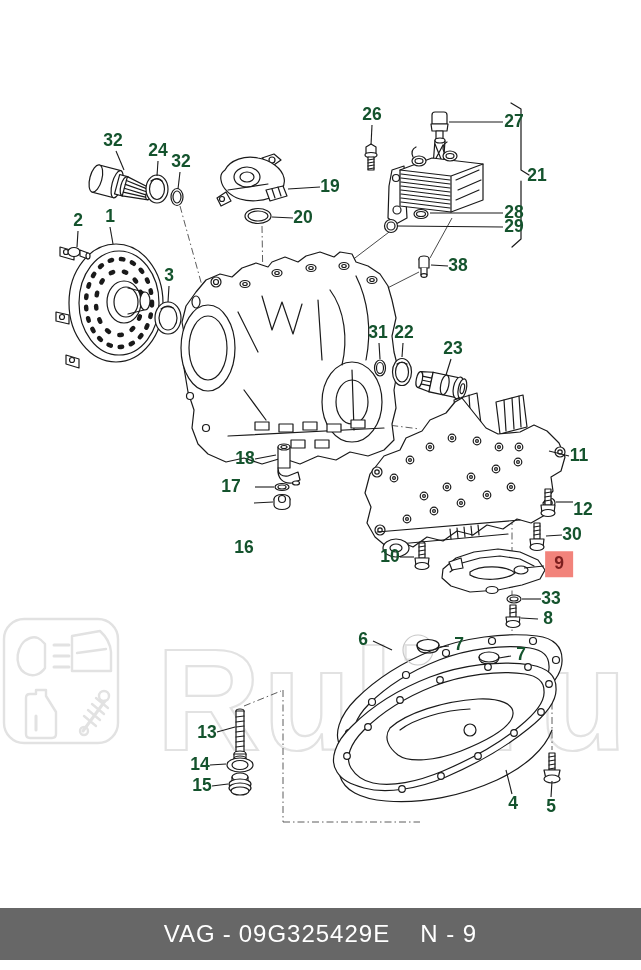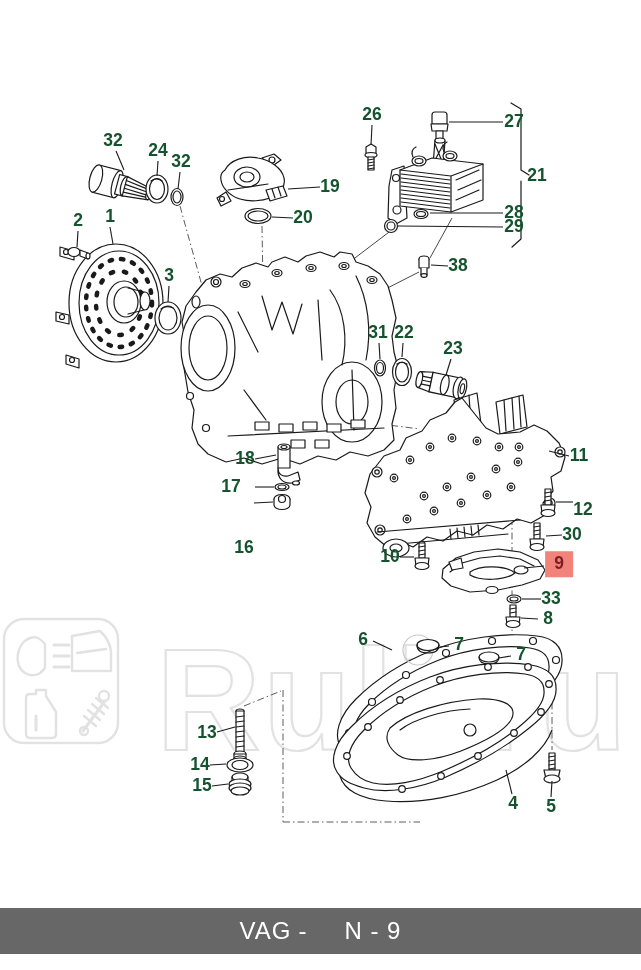--- a/index.html
+++ b/index.html
@@ -6,21 +6,21 @@
   .stage{position:relative;width:641px;height:970px;background:#fff;overflow:hidden;
          font-family:"Liberation Sans",sans-serif;
          --line:#1a1a1a;--wm:#e2e2e2;--hl-bg:#f2837b;--hl-fg:#7d1f1f;--footer-bg:#676767;--footer-fg:#ffffff;}
   svg{position:absolute;left:0;top:0;}
   .wm-layer{z-index:0;}
   .art-layer{z-index:1;}
   .callout-layer{position:absolute;left:0;top:0;width:641px;height:970px;z-index:3;pointer-events:none;}
   .callout{position:absolute;transform:translate(-50%,-50%);font-weight:bold;font-size:17.5px;
            line-height:1;color:#14532d;white-space:nowrap;pointer-events:auto;}
   .callout.highlighted{background:var(--hl-bg);color:var(--hl-fg);padding:4px 9px;}
-  .footer{position:absolute;left:0;top:908px;width:641px;height:46px;background:var(--footer-bg);
+  .footer{position:absolute;left:0;top:908px;width:641px;height:52px;background:var(--footer-bg);
           display:flex;align-items:center;justify-content:center;z-index:4;}
   .footer-text{color:var(--footer-fg);font-size:24px;letter-spacing:1px;display:flex;align-items:baseline;}
   .footer-text .sp{margin:0 7px;}
   .footer-text .gap{display:inline-block;width:30px;}
   
   .fw{fill:#fff;stroke:var(--line);stroke-width:1.2;stroke-linejoin:round;stroke-linecap:round;}
   .ln{fill:none;stroke:var(--line);stroke-width:1.2;stroke-linejoin:round;stroke-linecap:round;}
   .thin{fill:none;stroke:var(--line);stroke-width:0.8;}
   .dd{fill:none;stroke:#4a4a4a;stroke-width:0.9;stroke-dasharray:7 3 1.5 3;}
   .hring{fill:none;stroke:var(--line);stroke-width:4.5;stroke-linecap:round;}
@@ -506,18 +506,19 @@
       <div class="callout" style="left: 200px; top: 765px;">14</div>
       <div class="callout" style="left: 202px; top: 786px;">15</div>
       <div class="callout" style="left: 513px; top: 804px;">4</div>
       <div class="callout" style="left: 551px; top: 807px;">5</div>
     </div>
 
   <div class="footer">
     <div class="footer-text">
       <span>VAG</span>
       <span class="sp">-</span>
+      <span>09G325429E</span>
       <span class="gap"></span>
       <span>N - 9</span>
     </div>
   </div>
 
 </div>
 
 </body></html>

